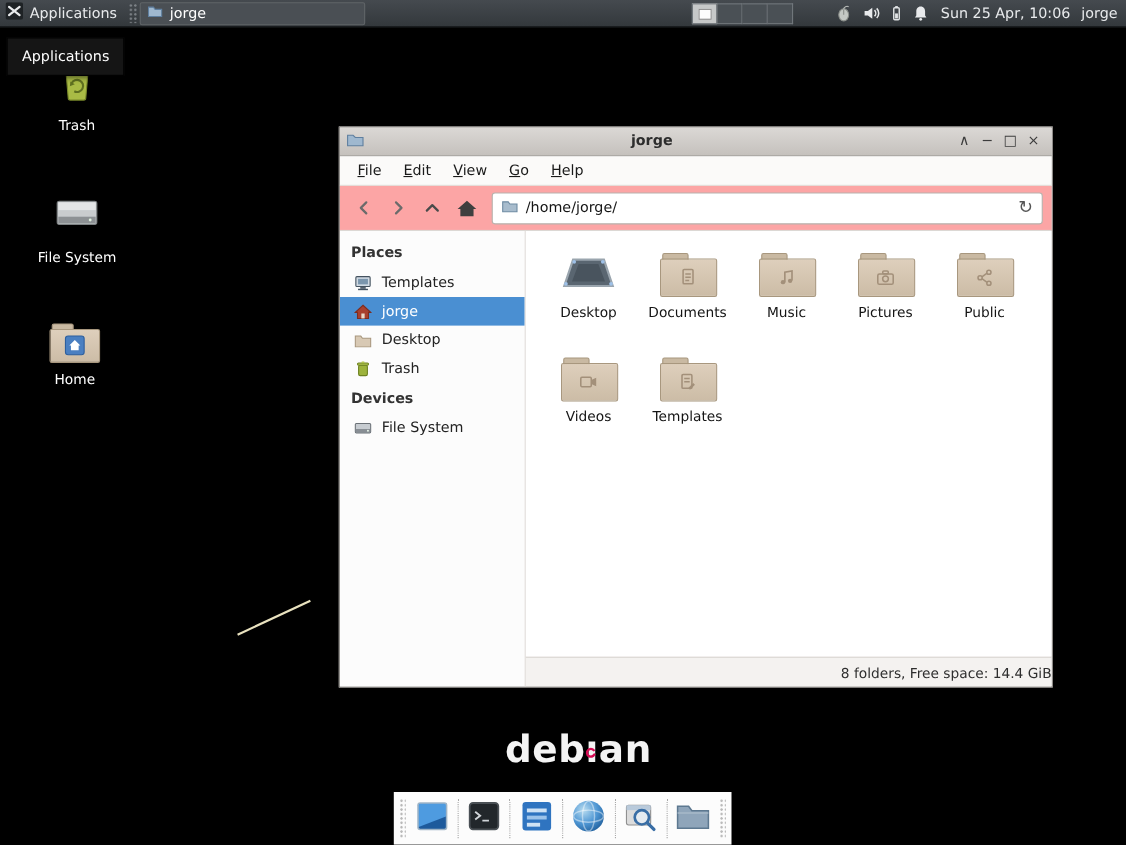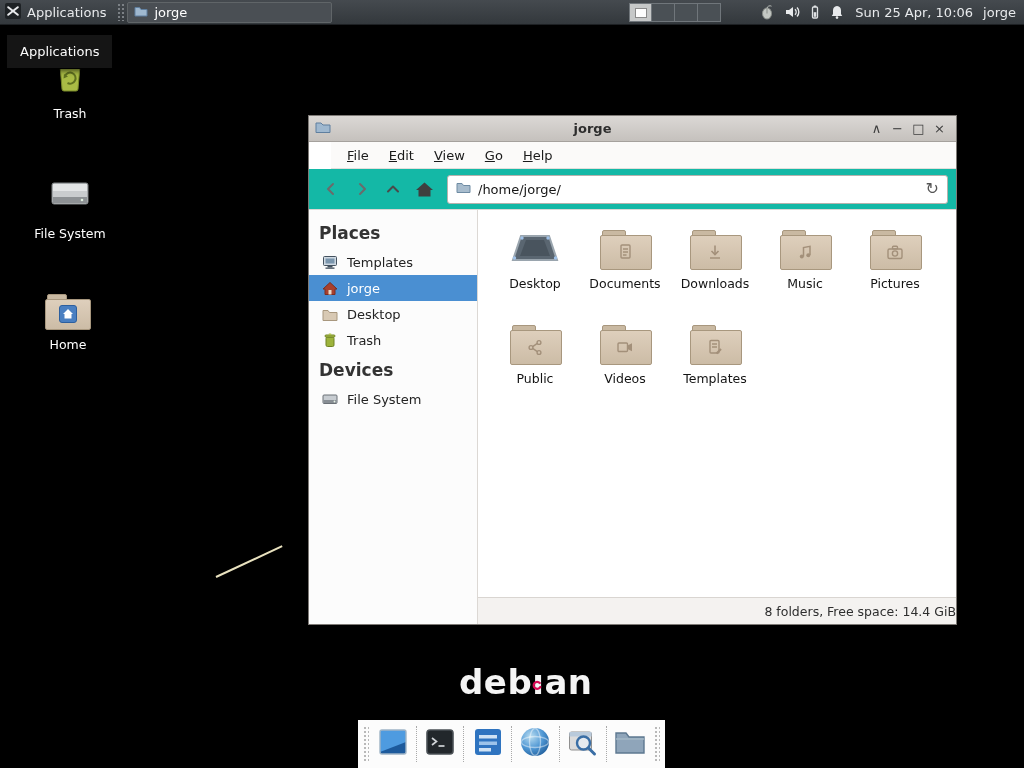--- a/index.html
+++ b/index.html
@@ -66,36 +66,36 @@
             display:flex; flex-direction:column; font-size:13px; color:#1a1a1a; }
   .titlebar { height:26px; flex:0 0 26px; background:linear-gradient(#dbd8d5,#c5c1bd);
               border-bottom:1px solid #a5a19d; display:flex; align-items:center;
               padding:0 6px; position:relative; }
   .win-title { position:absolute; left:0; right:80px; text-align:center; font-weight:bold;
                color:#2d2d2d; font-size:13px; }
   .win-controls { margin-left:auto; display:flex; z-index:1; }
   .win-ctrl { width:21px; height:20px; display:flex; align-items:center; justify-content:center;
               color:#3c3c3c; font-size:13px; cursor:default; }
   .menubar { height:27px; flex:0 0 27px; background:#fbfaf9; border-bottom:1px solid #e2dfdb;
-             display:flex; align-items:center; padding-left:6px;margin-left:22px; }
+             display:flex; align-items:center; padding-left:6px; }
   .menu-item { display:inline-block; padding:4px 10px; font-size:13px; color:#1a1a1a; }
   .menu-item::first-letter { text-decoration:underline; }
-  .toolbar { height:41px; flex:0 0 41px; background:#14b8a6; border-bottom:1px solid #dcd8d4;
+  .toolbar { height:41px; flex:0 0 41px; background:#fca5a5; border-bottom:1px solid #dcd8d4;
              display:flex; align-items:center; padding:0 8px; gap:3px; }
   .nav-btn { width:28px; height:28px; display:flex; align-items:center; justify-content:center;
              border-radius:3px; }
   .path-entry { flex:1; height:29px; margin-left:6px; background:#fff; border:1px solid #b7b2ad;
                 border-radius:3px; display:flex; align-items:center; gap:7px; padding:0 8px; }
   .path-text { font-size:13px; color:#141414; }
   .refresh { margin-left:auto; color:#555; font-size:16px; line-height:1; }
 
   .win-body { flex:1; display:flex; min-height:0; }
   .sidebar { width:169px; flex:0 0 169px; background:#fcfcfc; border-right:1px solid #dcd8d4;
              padding-top:6px; overflow:hidden; }
-  .side-header { font-weight:bold; color:#333; padding:7px 10px 6px 10px; font-size:17px; }
+  .side-header { font-weight:bold; color:#333; padding:7px 10px 6px 10px; font-size:13px; }
   .side-item { height:26px; display:flex; align-items:center; gap:9px; padding-left:13px;
                color:#232323; font-size:13px; }
   .side-item.selected { background:#4a8fd2; color:#fff; }
   .side-item .ic { display:flex; width:16px; justify-content:center; }
 
   .main-col { flex:1; display:flex; flex-direction:column; min-width:0; }
   .files { flex:1; padding:16px 0 0 12px; display:grid; grid-template-columns:repeat(5,90px);
            grid-auto-rows:95px; align-content:start; justify-items:center; background:#fff; }
   .file-item { width:88px; display:flex; flex-direction:column; align-items:center; gap:8px; }
   .icon-slot { height:42px; display:flex; align-items:flex-end; justify-content:center; }
@@ -363,34 +363,20 @@
                       <line x1="8" y1="6.5" x2="13" y2="6.5"></line>
                       <line x1="8" y1="9.5" x2="13" y2="9.5"></line>
                       <line x1="8" y1="12.5" x2="11.5" y2="12.5"></line>
                     </svg>
               </span>
                 </span>
               </span>
             <span class="file-label">Documents</span>
           </div>
 
-          <div class="file-item">
-            <span class="icon-slot">
-                <span class="folder-icon">
-              <span class="emblem">
-                <svg width="20" height="19" fill="none" stroke="#a3907a" stroke-width="1.6">
-                      <line x1="10" y1="3" x2="10" y2="11.5"></line>
-                      <path d="M6.5 8.5 L10 12 L13.5 8.5"></path>
-                      <line x1="5" y1="15.5" x2="15" y2="15.5"></line>
-                    </svg>
-              </span>
-                </span>
-              </span>
-            <span class="file-label">Downloads</span>
-          </div>
 
           <div class="file-item">
             <span class="icon-slot">
                 <span class="folder-icon">
               <span class="emblem">
                 <svg width="20" height="19">
                       <path d="M8.5 14 V5 L15 3.8 V12.5" fill="none" stroke="#a3907a" stroke-width="1.5"></path>
                       <circle cx="6.8" cy="14" r="2" fill="#a3907a"></circle>
                       <circle cx="13.3" cy="12.8" r="2" fill="#a3907a"></circle>
                     </svg>

